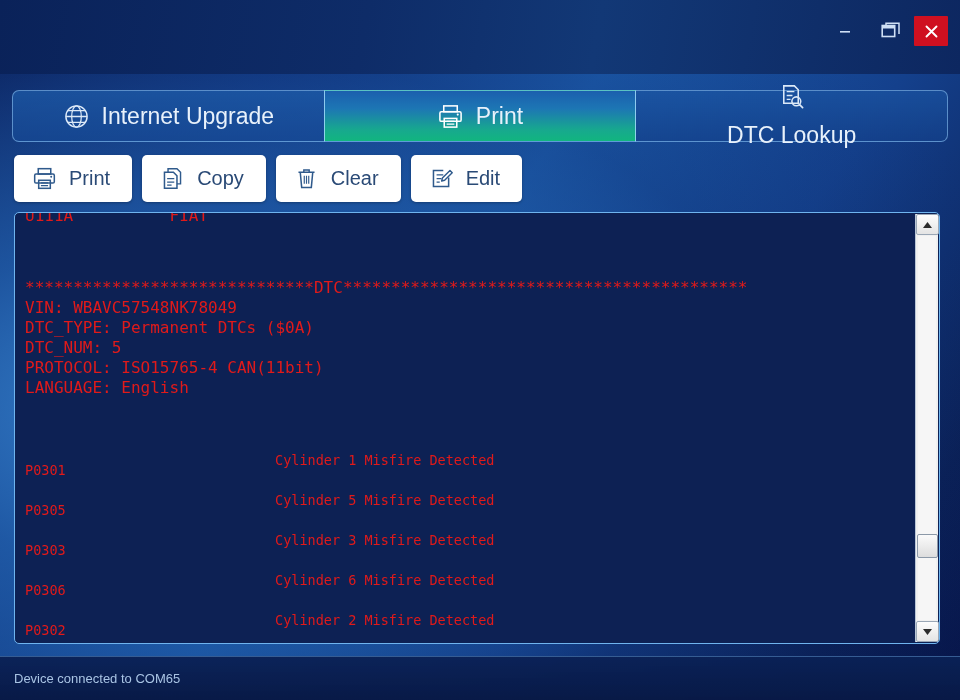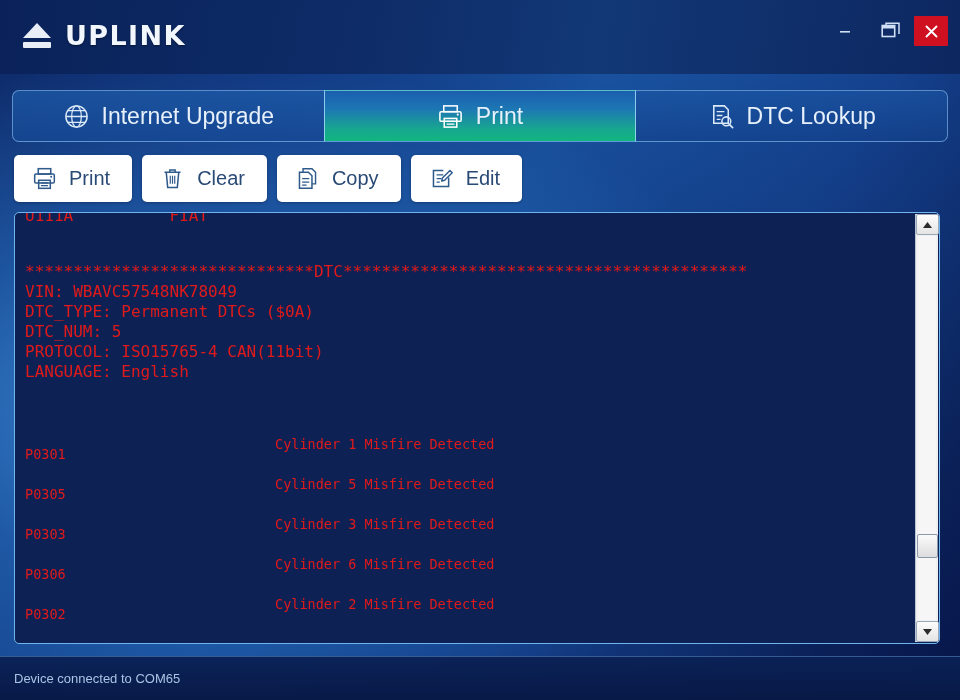--- a/index.html
+++ b/index.html
@@ -57,21 +57,21 @@
     border: 1px solid rgba(150,205,250,0.55);
     color: #e8f1fb; font-size: 23px; cursor: pointer;
     position: relative;
   }
   .tab:nth-child(1) { border-radius: 7px 0 0 7px; background: linear-gradient(180deg, rgba(30,92,170,0.72), rgba(22,72,148,0.72)); border-right: none; }
   .tab:nth-child(2) {
     background: linear-gradient(180deg, #1b5fae 0%, #1d76b4 35%, #17a98e 78%, #12b57f 100%);
     border-left: 1px solid rgba(170,225,255,0.8);
     border-right: 1px solid rgba(170,225,255,0.8);
   }
-  .tab:nth-child(3) { border-radius: 0 7px 7px 0; background: linear-gradient(180deg, rgba(28,88,166,0.60), rgba(20,66,140,0.60)); border-left: none; }
+  .tab:nth-child(3) { border-radius: 0 7px 7px 0; background: linear-gradient(180deg, rgba(28,88,166,0.60), rgba(20,66,140,0.60)); border-left: none; flex-direction: column; }
   .tab svg { display: block; flex: none; }
 
   
   .toolbar { position: absolute; left: 14px; top: 155px; display: flex; gap: 10px; }
   .tbtn {
     height: 47px; background: #ffffff; border-radius: 5px;
     display: flex; align-items: center; gap: 12px;
     padding: 0 22px 0 18px;
     color: #2a4a76; font-size: 20px; cursor: pointer;
     box-shadow: 0 1px 3px rgba(0,0,0,0.28);
@@ -137,27 +137,20 @@
     background: linear-gradient(180deg, rgba(10,33,86,0.96), rgba(8,25,70,0.99));
     border-top: 1px solid rgba(110,175,240,0.45);
     display: flex; align-items: center; padding-left: 14px;
   }
   .status-text { color: #a9c4e4; font-size: 13px; }
 </style>
 </head>
 <body>
 
 <div class="titlebar">
-  <div class="brand">
-    <span class="eject-icon">
-      <span class="tri"></span>
-        <span class="bar"></span>
-    </span>
-    <span class="brand-name">UPLINK</span>
-  </div>
 
   <div class="wincontrols">
     <div class="winbtn">
       <svg width="16" height="16" viewBox="0 0 16 16">
         <rect x="3" y="8" width="10" height="1.6" fill="#cfe0f5"></rect>
       </svg>
     </div>
     <div class="winbtn">
       <svg width="20" height="18" viewBox="0 0 20 18">
         <rect x="1.2" y="3.5" width="12.5" height="11" fill="none" stroke="#cfe0f5" stroke-width="1.6"></rect>
@@ -214,53 +207,53 @@
       <rect x="3" y="9" width="22" height="10" rx="1.5" fill="none" stroke="#2f5a8c" stroke-width="1.7"></rect>
       <rect x="7.5" y="16" width="13" height="9" fill="none" stroke="#2f5a8c" stroke-width="1.7"></rect>
       <path d="M10 19 H18 M10 22 H18" stroke="#2f5a8c" stroke-width="1.4"></path>
       <circle cx="21.5" cy="12" r="1.1" fill="#2f5a8c"></circle>
     </svg>
     <span>Print</span>
   </div>
 
   <div class="tbtn">
     <svg width="25" height="25" viewBox="0 0 28 28">
+      <path d="M9 3 H19 L23 7 V20 H9 Z" fill="none" stroke="#2f5a8c" stroke-width="1.6"></path>
+      <path d="M5 7 H15 L19 11 V25 H5 Z" fill="#ffffff" stroke="#2f5a8c" stroke-width="1.7"></path>
+      <path d="M8 14 H16 M8 18 H16 M8 21.5 H13" stroke="#2f5a8c" stroke-width="1.4"></path>
+    </svg>
+    <span>Copy</span>
+  </div>
+
+  <div class="tbtn">
+    <svg width="25" height="25" viewBox="0 0 28 28">
       <path d="M5 7 H23" stroke="#2f5a8c" stroke-width="1.7"></path>
       <path d="M11 7 V4.5 H17 V7" fill="none" stroke="#2f5a8c" stroke-width="1.6"></path>
       <path d="M7 7 L8.6 24 H19.4 L21 7" fill="none" stroke="#2f5a8c" stroke-width="1.7"></path>
       <path d="M11.5 11 V20 M14 11 V20 M16.5 11 V20" stroke="#2f5a8c" stroke-width="1.3"></path>
     </svg>
     <span>Clear</span>
-  </div>
-
-  <div class="tbtn">
-    <svg width="25" height="25" viewBox="0 0 28 28">
-      <path d="M9 3 H19 L23 7 V20 H9 Z" fill="none" stroke="#2f5a8c" stroke-width="1.6"></path>
-      <path d="M5 7 H15 L19 11 V25 H5 Z" fill="#ffffff" stroke="#2f5a8c" stroke-width="1.7"></path>
-      <path d="M8 14 H16 M8 18 H16 M8 21.5 H13" stroke="#2f5a8c" stroke-width="1.4"></path>
-    </svg>
-    <span>Copy</span>
   </div>
 
   <div class="tbtn">
     <svg width="25" height="25" viewBox="0 0 28 28">
       <path d="M22 13 V23 H5 V5 H16" fill="none" stroke="#2f5a8c" stroke-width="1.7"></path>
       <path d="M8.5 10 H16 M8.5 14 H14 M8.5 18 H12" stroke="#2f5a8c" stroke-width="1.4"></path>
       <path d="M15 13.5 L23.5 5 L26 7.5 L17.5 16 L14.2 16.8 Z" fill="#ffffff" stroke="#2f5a8c" stroke-width="1.6" stroke-linejoin="round"></path>
     </svg>
     <span>Edit</span>
   </div>
 </div>
 
 <div class="panel">
   <div class="panel-inner">
     <div class="termline" style="height:13px;line-height:13px;margin-top:-4px;">U111A          FIAT</div>
     <div class="termline spacer">&nbsp;</div>
     <div class="termline spacer">&nbsp;</div>
-    <div class="termline" style="margin-top:0;">******************************DTC******************************************</div>
+    <div class="termline" style="margin-top:16px;">******************************DTC******************************************</div>
     <div class="termline">VIN: WBAVC57548NK78049</div>
     <div class="termline">DTC_TYPE: Permanent DTCs ($0A)</div>
     <div class="termline">DTC_NUM: 5</div>
     <div class="termline">PROTOCOL: ISO15765-4 CAN(11bit)</div>
     <div class="termline">LANGUAGE: English</div>
 
     <div style="height:42px"></div>
 
     <div class="dtcrow">
       <span class="code">P0301</span>

